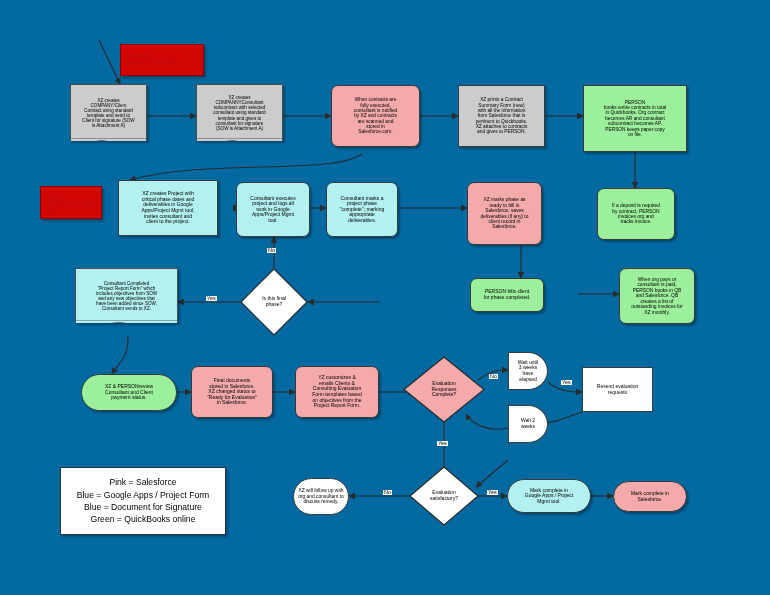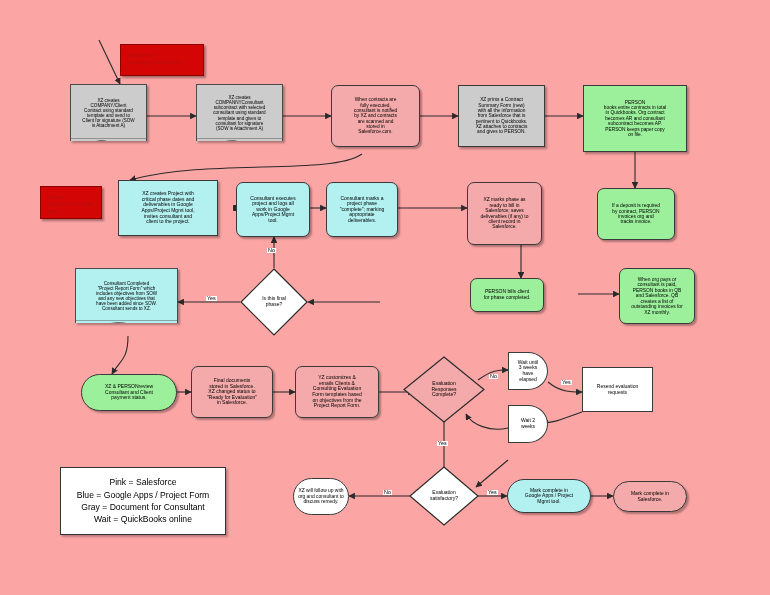--- a/index.html
+++ b/index.html
@@ -10,21 +10,21 @@
   body {
     font-family: "Liberation Sans", sans-serif;
     width: 770px;
     height: 595px;
     overflow: hidden;
   }
   #canvas {
     position: relative;
     width: 770px;
     height: 595px;
-    background: #fca5a5;
+    background: #0369a1;
   }
   #edges {
     position: absolute;
     left: 0; top: 0;
     width: 770px;
     height: 595px;
     pointer-events: none;
   }
   .node {
     position: absolute;
@@ -420,18 +420,18 @@
 
   <div class="node stadium shadow" style="left:613px; top:481px; width:74px; height:31px; background:#f4aaaa; font-size:5.0px;">
     <span class="txt">Mark complete in
 Salesforce.</span>
   </div>
 
   <div class="legend" style="left:60px; top:467px; width:166px; height:68px;">
     <div class="legend-lines">
       <div>Pink = Salesforce</div>
       <div>Blue = Google Apps / Project Form</div>
-      <div>Gray = Document for Consultant</div>
-      <div>Wait = QuickBooks online</div>
+      <div>Blue = Document for Signature</div>
+      <div>Green = QuickBooks online</div>
     </div>
   </div>
 
 </div>
 
 </body></html>

